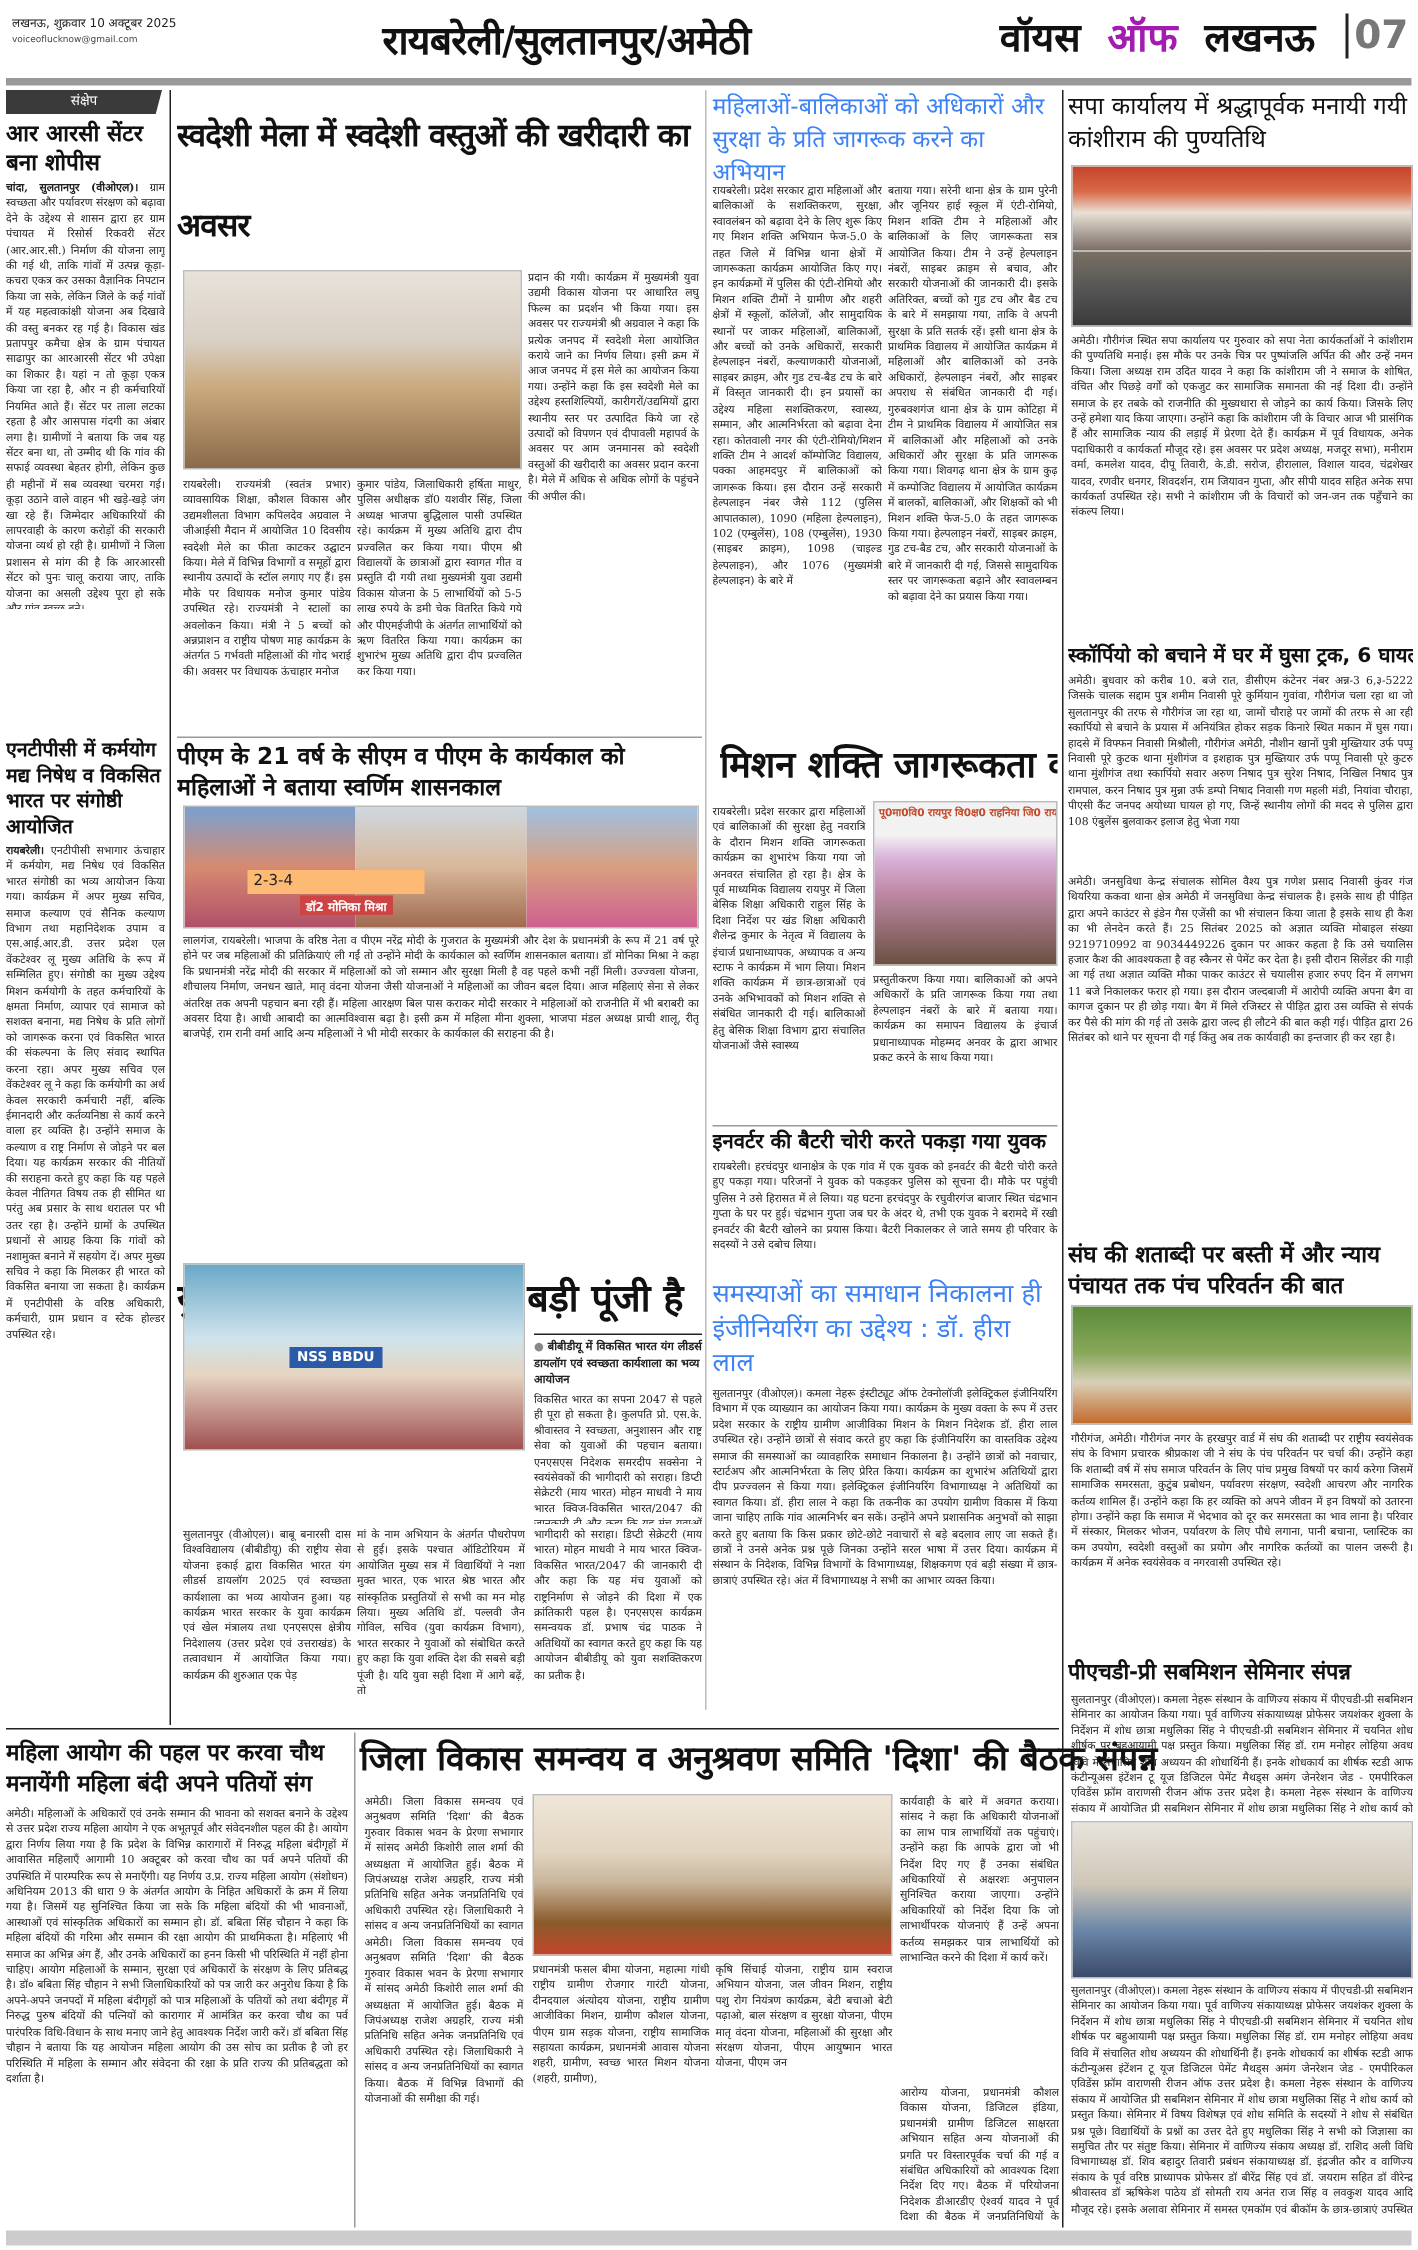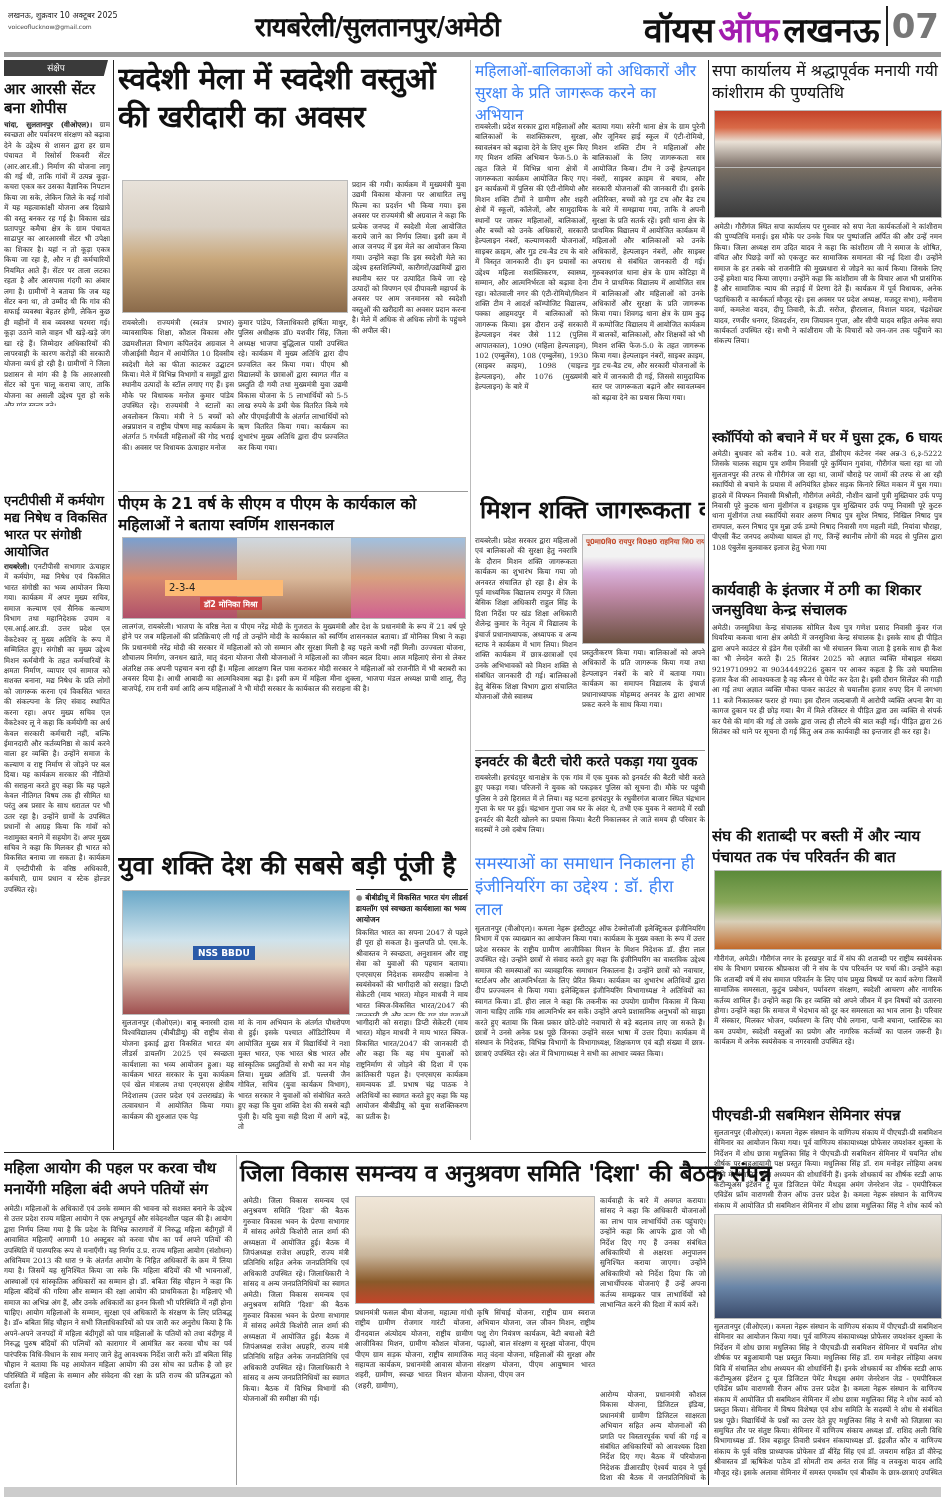--- a/index.html
+++ b/index.html
@@ -2,21 +2,21 @@
 <html><head>
 <meta charset="utf-8">
 <style>
 *{box-sizing:border-box;margin:0;padding:0}
 html,body{width:945px;height:1500px;background:#fff;overflow:hidden}
 body{font-family:"DejaVu Sans","Liberation Sans",sans-serif;color:#111;position:relative}
 .abs{position:absolute}
 .mast-left{left:8px;top:10px;font-size:8px;line-height:11px;color:#222}
 .mast-left .email{font-size:6px;color:#444}
 .mast-center{left:255px;top:8px;font-size:26px;font-weight:bold;letter-spacing:-0.5px;color:#111;font-family:"DejaVu Sans Condensed","DejaVu Sans",sans-serif}
-.mast-right{right:6px;top:6px;font-size:34px;font-weight:bold;color:#111;display:flex;align-items:flex-start;gap:4px}
+.mast-right{right:6px;top:6px;font-size:26px;font-weight:bold;color:#111;display:flex;align-items:center;gap:18px}
 .mast-right .light{color:#a21caf}
 .mast-right .pg{color:#777;border-left:2px solid #222;padding-left:4px;margin-left:2px}
 .topbar{left:4px;right:4px;top:52px;height:5px;background:#999}
 .vline{background:#222;width:1px}
 .hline{background:#222;height:1px}
 .body-text{font-family:"DejaVu Serif","Liberation Serif",serif;font-size:7.2px;line-height:10.4px;color:#222;text-align:justify;overflow:hidden}
 .body-text .lead{font-weight:bold}
 .hd{font-weight:bold;color:#111;line-height:1.15;overflow:hidden;font-family:"DejaVu Sans","Liberation Sans",sans-serif}
 .hd-light{font-weight:normal;color:#3b82f6;line-height:1.2;overflow:hidden}
 .sankshep{left:4px;top:60px;width:104px;height:16px;background:#3a3a3a;color:#fff;font-size:9px;text-align:center;line-height:16px;clip-path:polygon(0 0,100% 0,96% 100%,0 100%)}
@@ -68,21 +68,21 @@
 
 <article class="abs" style="left:4px;top:492px;width:106px">
   <h2 class="hd" style="font-size:13px;line-height:17px">एनटीपीसी में कर्मयोग मद्य निषेध व विकसित भारत पर संगोष्ठी आयोजित</h2>
   <div class="body-text" style="height:595px;margin-top:2px">
     <span class="lead">रायबरेली।</span>
     <span>एनटीपीसी सभागार ऊंचाहार में कर्मयोग, मद्य निषेध एवं विकसित भारत संगोष्ठी का भव्य आयोजन किया गया। कार्यक्रम में अपर मुख्य सचिव, समाज कल्याण एवं सैनिक कल्याण विभाग तथा महानिदेशक उपाम व एस.आई.आर.डी. उत्तर प्रदेश एल वेंकटेश्वर लू मुख्य अतिथि के रूप में सम्मिलित हुए। संगोष्ठी का मुख्य उद्देश्य मिशन कर्मयोगी के तहत कर्मचारियों के क्षमता निर्माण, व्यापार एवं सामाज को सशक्त बनाना, मद्य निषेध के प्रति लोगों को जागरूक करना एवं विकसित भारत की संकल्पना के लिए संवाद स्थापित करना रहा। अपर मुख्य सचिव एल वेंकटेश्वर लू ने कहा कि कर्मयोगी का अर्थ केवल सरकारी कर्मचारी नहीं, बल्कि ईमानदारी और कर्तव्यनिष्ठा से कार्य करने वाला हर व्यक्ति है। उन्होंने समाज के कल्याण व राष्ट्र निर्माण से जोड़ने पर बल दिया। यह कार्यक्रम सरकार की नीतियों की सराहना करते हुए कहा कि यह पहले केवल नीतिगत विषय तक ही सीमित था परंतु अब प्रसार के साथ धरातल पर भी उतर रहा है। उन्होंने ग्रामों के उपस्थित प्रधानों से आग्रह किया कि गांवों को नशामुक्त बनाने में सहयोग दें। अपर मुख्य सचिव ने कहा कि मिलकर ही भारत को विकसित बनाया जा सकता है। कार्यक्रम में एनटीपीसी के वरिष्ठ अधिकारी, कर्मचारी, ग्राम प्रधान व स्टेक होल्डर उपस्थित रहे।</span>
   </div>
 </article>
 
 <article class="abs" style="left:118px;top:60px;width:350px">
-  <h1 class="hd" style="font-size:30px;line-height:38px;letter-spacing:-0.5px">स्वदेशी मेला में स्वदेशी वस्तुओं की खरीदारी का अवसर</h1>
+  <h1 class="hd" style="font-size:21px;line-height:60px;letter-spacing:-0.5px">स्वदेशी मेला में स्वदेशी वस्तुओं की खरीदारी का अवसर</h1>
 </article>
 <div class="abs photo ph-fest" style="left:122px;top:180px;width:226px;height:133px"></div>
 <div class="abs body-text" style="left:122px;top:318px;width:112px;height:170px">रायबरेली। राज्यमंत्री (स्वतंत्र प्रभार) व्यावसायिक शिक्षा, कौशल विकास और उद्यमशीलता विभाग कपिलदेव अग्रवाल ने जीआईसी मैदान में आयोजित 10 दिवसीय स्वदेशी मेले का फीता काटकर उद्घाटन किया। मेले में विभिन्न विभागों व समूहों द्वारा स्थानीय उत्पादों के स्टॉल लगाए गए हैं। इस मौके पर विधायक मनोज कुमार पांडेय उपस्थित रहे। राज्यमंत्री ने स्टालों का अवलोकन किया। मंत्री ने 5 बच्चों को अन्नप्राशन व राष्ट्रीय पोषण माह कार्यक्रम के अंतर्गत 5 गर्भवती महिलाओं की गोद भराई की। अवसर पर विधायक ऊंचाहार मनोज</div>
 <div class="abs body-text" style="left:238px;top:318px;width:110px;height:170px">कुमार पांडेय, जिलाधिकारी हर्षिता माथुर, पुलिस अधीक्षक डॉ0 यशवीर सिंह, जिला अध्यक्ष भाजपा बुद्धिलाल पासी उपस्थित रहे। कार्यक्रम में मुख्य अतिथि द्वारा दीप प्रज्वलित कर किया गया। पीएम श्री विद्यालयों के छात्राओं द्वारा स्वागत गीत व प्रस्तुति दी गयी तथा मुख्यमंत्री युवा उद्यमी विकास योजना के 5 लाभार्थियों को 5-5 लाख रुपये के डमी चेक वितरित किये गये और पीएमईजीपी के अंतर्गत लाभार्थियों को ऋण वितरित किया गया। कार्यक्रम का शुभारंभ मुख्य अतिथि द्वारा दीप प्रज्वलित कर किया गया।</div>
 <div class="abs body-text" style="left:352px;top:180px;width:114px;height:308px">प्रदान की गयी। कार्यक्रम में मुख्यमंत्री युवा उद्यमी विकास योजना पर आधारित लघु फिल्म का प्रदर्शन भी किया गया। इस अवसर पर राज्यमंत्री श्री अग्रवाल ने कहा कि प्रत्येक जनपद में स्वदेशी मेला आयोजित कराये जाने का निर्णय लिया। इसी क्रम में आज जनपद में इस मेले का आयोजन किया गया। उन्होंने कहा कि इस स्वदेशी मेले का उद्देश्य हस्तशिल्पियों, कारीगरों/उद्यमियों द्वारा स्थानीय स्तर पर उत्पादित किये जा रहे उत्पादों को विपणन एवं दीपावली महापर्व के अवसर पर आम जनमानस को स्वदेशी वस्तुओं की खरीदारी का अवसर प्रदान करना है। मेले में अधिक से अधिक लोगों के पहुंचने की अपील की।</div>
 
 <div class="abs hline" style="left:118px;top:491px;width:350px;background:#999"></div>
 
 <article class="abs" style="left:118px;top:494px;width:350px">
   <h2 class="hd" style="font-size:15.5px;line-height:21px">पीएम के 21 वर्ष के सीएम व पीएम के कार्यकाल को महिलाओं ने बताया स्वर्णिम शासनकाल</h2>
@@ -119,21 +119,21 @@
 </article>
 
 <article class="abs" style="left:475px;top:852px;width:230px">
   <h2 class="hd-light" style="font-size:17px;line-height:23px">समस्याओं का समाधान निकालना ही इंजीनियरिंग का उद्देश्य : डॉ. हीरा लाल</h2>
   <div class="body-text" style="height:252px;margin-top:3px">सुलतानपुर (वीओएल)। कमला नेहरू इंस्टीट्यूट ऑफ टेक्नोलॉजी इलेक्ट्रिकल इंजीनियरिंग विभाग में एक व्याख्यान का आयोजन किया गया। कार्यक्रम के मुख्य वक्ता के रूप में उत्तर प्रदेश सरकार के राष्ट्रीय ग्रामीण आजीविका मिशन के मिशन निदेशक डॉ. हीरा लाल उपस्थित रहे। उन्होंने छात्रों से संवाद करते हुए कहा कि इंजीनियरिंग का वास्तविक उद्देश्य समाज की समस्याओं का व्यावहारिक समाधान निकालना है। उन्होंने छात्रों को नवाचार, स्टार्टअप और आत्मनिर्भरता के लिए प्रेरित किया। कार्यक्रम का शुभारंभ अतिथियों द्वारा दीप प्रज्ज्वलन से किया गया। इलेक्ट्रिकल इंजीनियरिंग विभागाध्यक्ष ने अतिथियों का स्वागत किया। डॉ. हीरा लाल ने कहा कि तकनीक का उपयोग ग्रामीण विकास में किया जाना चाहिए ताकि गांव आत्मनिर्भर बन सकें। उन्होंने अपने प्रशासनिक अनुभवों को साझा करते हुए बताया कि किस प्रकार छोटे-छोटे नवाचारों से बड़े बदलाव लाए जा सकते हैं। छात्रों ने उनसे अनेक प्रश्न पूछे जिनका उन्होंने सरल भाषा में उत्तर दिया। कार्यक्रम में संस्थान के निदेशक, विभिन्न विभागों के विभागाध्यक्ष, शिक्षकगण एवं बड़ी संख्या में छात्र-छात्राएं उपस्थित रहे। अंत में विभागाध्यक्ष ने सभी का आभार व्यक्त किया।</div>
 </article>
 
 <article class="abs" style="left:118px;top:848px;width:350px">
   <h1 class="hd" style="font-size:25px;line-height:36px;white-space:nowrap">युवा शक्ति देश की सबसे बड़ी पूंजी है</h1>
 </article>
-<div class="abs photo ph-nss" style="left:122px;top:890px;width:228px;height:125px">
+<div class="abs photo ph-nss" style="left:122px;top:842px;width:228px;height:125px">
   <div style="position:absolute;left:70px;top:55px;background:#2a5aa8;color:#fff;font-size:9px;font-weight:bold;padding:2px 5px">NSS BBDU</div>
 </div>
 <div class="abs hline" style="left:356px;top:889px;width:112px"></div>
 <div class="abs bullet" style="left:356px;top:892px;width:112px">
   <span style="color:#888">●</span>
   <span>बीबीडीयू में विकसित भारत यंग लीडर्स डायलॉग एवं स्वच्छता कार्यशाला का भव्य आयोजन</span>
 </div>
 <div class="abs body-text" style="left:356px;top:928px;width:112px;height:88px">विकसित भारत का सपना 2047 से पहले ही पूरा हो सकता है। कुलपति प्रो. एस.के. श्रीवास्तव ने स्वच्छता, अनुशासन और राष्ट्र सेवा को युवाओं की पहचान बताया। एनएसएस निदेशक समरदीप सक्सेना ने स्वयंसेवकों की भागीदारी को सराहा। डिप्टी सेक्रेटरी (माय भारत) मोहन माधवी ने माय भारत क्विज-विकसित भारत/2047 की जानकारी दी और कहा कि यह मंच युवाओं को राष्ट्रनिर्माण से जोड़ने की दिशा में एक क्रांतिकारी पहल है। एनएसएस कार्यक्रम समन्वयक डॉ. प्रभाष चंद्र पाठक ने अतिथियों का स्वागत करते हुए कहा कि यह आयोजन बीबीडीयू को युवा सशक्तिकरण का केंद्र बनाने का प्रतीक है।</div>
 <div class="abs body-text" style="left:122px;top:1018px;width:112px;height:132px">सुलतानपुर (वीओएल)। बाबू बनारसी दास विश्वविद्यालय (बीबीडीयू) की राष्ट्रीय सेवा योजना इकाई द्वारा विकसित भारत यंग लीडर्स डायलॉग 2025 एवं स्वच्छता कार्यशाला का भव्य आयोजन हुआ। यह कार्यक्रम भारत सरकार के युवा कार्यक्रम एवं खेल मंत्रालय तथा एनएसएस क्षेत्रीय निदेशालय (उत्तर प्रदेश एवं उत्तराखंड) के तत्वावधान में आयोजित किया गया। कार्यक्रम की शुरुआत एक पेड़</div>
 <div class="abs body-text" style="left:238px;top:1018px;width:112px;height:132px">मां के नाम अभियान के अंतर्गत पौधरोपण से हुई। इसके पश्चात ऑडिटोरियम में आयोजित मुख्य सत्र में विद्यार्थियों ने नशा मुक्त भारत, एक भारत श्रेष्ठ भारत और सांस्कृतिक प्रस्तुतियों से सभी का मन मोह लिया। मुख्य अतिथि डॉ. पल्लवी जैन गोविल, सचिव (युवा कार्यक्रम विभाग), भारत सरकार ने युवाओं को संबोधित करते हुए कहा कि युवा शक्ति देश की सबसे बड़ी पूंजी है। यदि युवा सही दिशा में आगे बढ़ें, तो</div>
@@ -145,21 +145,20 @@
 <div class="abs photo ph-sp" style="left:714px;top:110px;width:228px;height:58px"></div>
 <div class="abs photo ph-sp2" style="left:714px;top:168px;width:228px;height:50px;border-top:none"></div>
 <div class="abs body-text" style="left:714px;top:222px;width:228px;height:202px">अमेठी। गौरीगंज स्थित सपा कार्यालय पर गुरुवार को सपा नेता कार्यकर्ताओं ने कांशीराम की पुण्यतिथि मनाई। इस मौके पर उनके चित्र पर पुष्पांजलि अर्पित की और उन्हें नमन किया। जिला अध्यक्ष राम उदित यादव ने कहा कि कांशीराम जी ने समाज के शोषित, वंचित और पिछड़े वर्गों को एकजुट कर सामाजिक समानता की नई दिशा दी। उन्होंने समाज के हर तबके को राजनीति की मुख्यधारा से जोड़ने का कार्य किया। जिसके लिए उन्हें हमेशा याद किया जाएगा। उन्होंने कहा कि कांशीराम जी के विचार आज भी प्रासंगिक हैं और सामाजिक न्याय की लड़ाई में प्रेरणा देते हैं। कार्यक्रम में पूर्व विधायक, अनेक पदाधिकारी व कार्यकर्ता मौजूद रहे। इस अवसर पर प्रदेश अध्यक्ष, मजदूर सभा), मनीराम वर्मा, कमलेश यादव, दीपू तिवारी, के.डी. सरोज, हीरालाल, विशाल यादव, चंद्रशेखर यादव, रणवीर धनगर, शिवदर्शन, राम जियावन गुप्ता, और सीपी यादव सहित अनेक सपा कार्यकर्ता उपस्थित रहे। सभी ने कांशीराम जी के विचारों को जन-जन तक पहुँचाने का संकल्प लिया।</div>
 
 <article class="abs" style="left:712px;top:428px;width:230px">
   <h2 class="hd" style="font-size:13.5px;line-height:19px;white-space:nowrap">स्कॉर्पियो को बचाने में घर में घुसा ट्रक, 6 घायल</h2>
   <div class="body-text" style="height:128px;margin-top:2px">अमेठी। बुधवार को करीब 10. बजे रात, डीसीएम कंटेनर नंबर अन्न-3 6,३-5222 जिसके चालक सद्दाम पुत्र शमीम निवासी पूरे कुर्मियान गुवांवा, गौरीगंज चला रहा था जो सुलतानपुर की तरफ से गौरीगंज जा रहा था, जामों चौराहे पर जामों की तरफ से आ रही स्कार्पियो से बचाने के प्रयास में अनियंत्रित होकर सड़क किनारे स्थित मकान में घुस गया। हादसे में विफ्फन निवासी मिश्रौली, गौरीगंज अमेठी, नौशीन खानों पुत्री मुख्तियार उर्फ पप्पू निवासी पूरे कुटक थाना मुंशीगंज व इशहाक पुत्र मुख्तियार उर्फ पप्पू निवासी पूरे कुटरु थाना मुंशीगंज तथा स्कार्पियो सवार अरुण निषाद पुत्र सुरेश निषाद, निखिल निषाद पुत्र रामपाल, करन निषाद पुत्र मुन्ना उर्फ डम्पो निषाद निवासी गण महली मंडी, नियांवा चौराहा, पीएसी कैंट जनपद अयोध्या घायल हो गए, जिन्हें स्थानीय लोगों की मदद से पुलिस द्वारा 108 एंबुलेंस बुलवाकर इलाज हेतु भेजा गया</div>
 </article>
 
 <article class="abs" style="left:712px;top:580px;width:230px">
-  <h2 class="hd" style="font-size:15px;line-height:20px">कार्यवाही के इंतजार में ठगी का शिकार जनसुविधा केन्द्र संचालक</h2>
   <div class="body-text" style="height:162px;margin-top:3px">अमेठी। जनसुविधा केन्द्र संचालक सोमिल वैश्य पुत्र गणेश प्रसाद निवासी कुंवर गंज थियरिया ककवा थाना क्षेत्र अमेठी में जनसुविधा केन्द्र संचालक है। इसके साथ ही पीड़ित द्वारा अपने काउंटर से इंडेन गैस एजेंसी का भी संचालन किया जाता है इसके साथ ही कैश का भी लेनदेन करते हैं। 25 सितंबर 2025 को अज्ञात व्यक्ति मोबाइल संख्या 9219710992 वा 9034449226 दुकान पर आकर कहता है कि उसे चयालिस हजार कैश की आवश्यकता है वह स्कैनर से पेमेंट कर देता है। इसी दौरान सिलेंडर की गाड़ी आ गई तथा अज्ञात व्यक्ति मौका पाकर काउंटर से चयालीस हजार रुपए दिन में लगभग 11 बजे निकालकर फरार हो गया। इस दौरान जल्दबाजी में आरोपी व्यक्ति अपना बैग वा कागज दुकान पर ही छोड़ गया। बैग में मिले रजिस्टर से पीड़ित द्वारा उस व्यक्ति से संपर्क कर पैसे की मांग की गई तो उसके द्वारा जल्द ही लौटने की बात कही गई। पीड़ित द्वारा 26 सितंबर को थाने पर सूचना दी गई किंतु अब तक कार्यवाही का इन्तजार ही कर रहा है।</div>
 </article>
 
 <article class="abs" style="left:712px;top:826px;width:230px">
   <h2 class="hd-light" style="font-size:15px;line-height:21px;color:#111;font-weight:bold">संघ की शताब्दी पर बस्ती में और न्याय पंचायत तक पंच परिवर्तन की बात</h2>
 </article>
 <div class="abs photo ph-sangh" style="left:714px;top:870px;width:228px;height:80px"></div>
 <div class="abs body-text" style="left:714px;top:954px;width:228px;height:132px">गौरीगंज, अमेठी। गौरीगंज नगर के हरखपुर वार्ड में संघ की शताब्दी पर राष्ट्रीय स्वयंसेवक संघ के विभाग प्रचारक श्रीप्रकाश जी ने संघ के पंच परिवर्तन पर चर्चा की। उन्होंने कहा कि शताब्दी वर्ष में संघ समाज परिवर्तन के लिए पांच प्रमुख विषयों पर कार्य करेगा जिसमें सामाजिक समरसता, कुटुंब प्रबोधन, पर्यावरण संरक्षण, स्वदेशी आचरण और नागरिक कर्तव्य शामिल हैं। उन्होंने कहा कि हर व्यक्ति को अपने जीवन में इन विषयों को उतारना होगा। उन्होंने कहा कि समाज में भेदभाव को दूर कर समरसता का भाव लाना है। परिवार में संस्कार, मिलकर भोजन, पर्यावरण के लिए पौधे लगाना, पानी बचाना, प्लास्टिक का कम उपयोग, स्वदेशी वस्तुओं का प्रयोग और नागरिक कर्तव्यों का पालन जरूरी है। कार्यक्रम में अनेक स्वयंसेवक व नगरवासी उपस्थित रहे।</div>
 
 <article class="abs" style="left:712px;top:1105px;width:230px">

